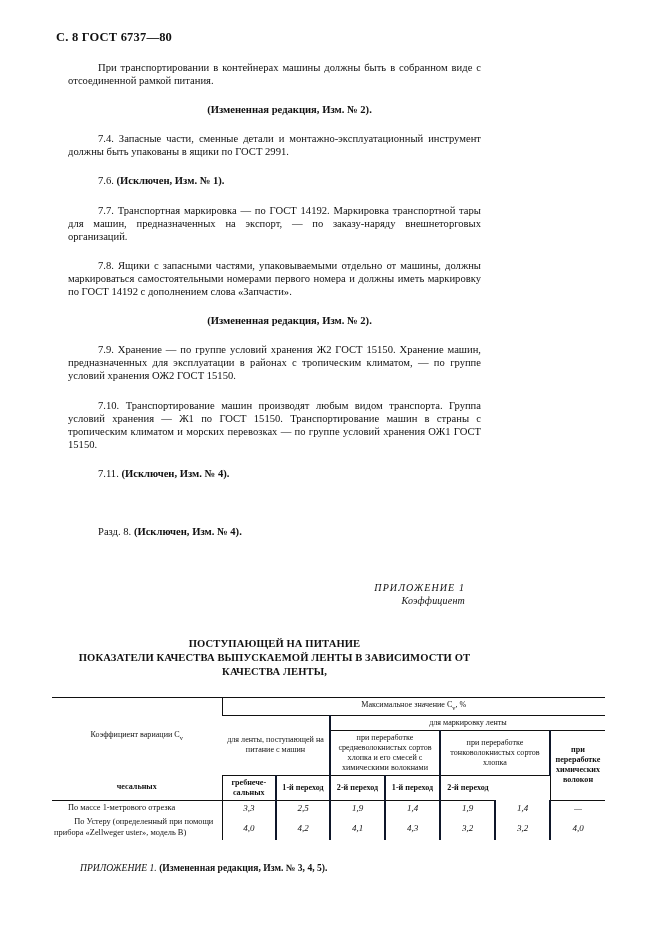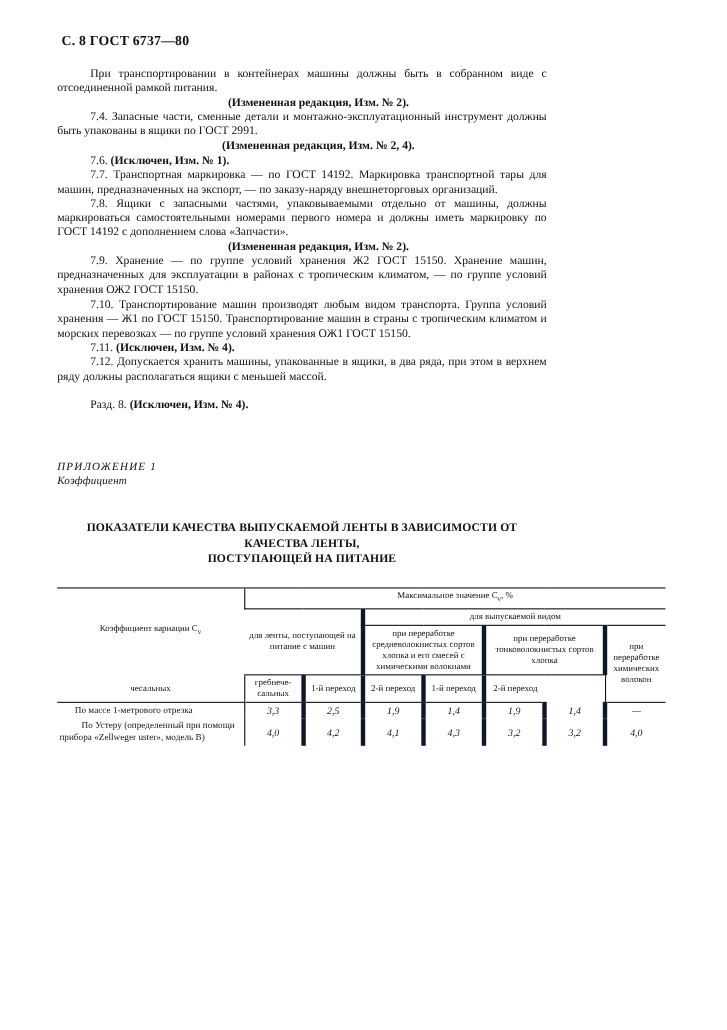--- a/index.html
+++ b/index.html
@@ -25,37 +25,37 @@
   .page-header {
     font-size: 12.5px;
     font-weight: bold;
     letter-spacing: 0.2px;
     margin: 0 0 16px 4px;
   }
 
   
   .body-text { font-size: 10.6px; line-height: 13.1px; }
   .body-text p {
-    margin: 0;
+    margin: 16px;
     text-align: justify;
     text-indent: 30px;
     hyphens: manual;
   }
   .body-text p.rev {
     text-indent: 30px;
     font-weight: bold;
     text-align: center;
   }
   b { font-weight: bold; }
   .gap-md { height: 13px; }
 
   
   .appendix-label {
     margin-top: 44px;
-    text-align: left;
+    text-align: right;
     padding-right: 32px;
     font-style: italic;
     font-size: 10px;
     line-height: 12.5px;
   }
   .appendix-label .a1 { letter-spacing: 1.1px; }
   .appendix-label .a2 { letter-spacing: 0.2px; }
 
   
   .table-caption {
@@ -72,32 +72,32 @@
   table.qt {
     margin-top: 18px;
     width: 553px;
     border-collapse: collapse;
     font-size: 8.1px;
     line-height: 10px;
     table-layout: fixed;
   }
   table.qt td {
     border-left: 1px solid #111;
-    border-right: 4px solid #0f172a;
+    border-right: 2px solid #0f172a;
     padding: 2px 2px;
     vertical-align: middle;
     text-align: center;
   }
   
   table.qt tr > td:first-child { border-left: none; }
   table.qt tr > td:last-child  { border-right: none; }
 
   .tb-top    { border-top: 1.6px solid #111 !important; }
   .tb-bot    { border-bottom: 1px solid #111 !important; }
-  .tb-botthk { border-bottom: 1.6px solid #111 !important; }
+  .tb-botthk { border-bottom: 1.6px solid #111 !important; font-weight: bold; }
   .noside-r  { border-right: none !important; }
   td.rowlabel {
     text-align: justify;
     text-align-last: left;
     padding: 5px 4px 5px 6px;
     text-indent: 14px;
     font-size: 8.4px;
     line-height: 10.5px;
   }
   td.val { font-size: 9px; font-style: italic; }
@@ -116,41 +116,39 @@
 <body>
 
 <div class="page">
 
   <div class="page-header">С. 8 ГОСТ 6737—80</div>
 
   <div class="body-text">
     <p>При транспортировании в контейнерах машины должны быть в собранном виде с отсоединенной рамкой питания.</p>
     <p class="rev">(Измененная редакция, Изм. № 2).</p>
     <p>7.4.  Запасные части, сменные детали и монтажно-эксплуатационный инструмент должны быть упакованы в ящики по ГОСТ 2991.</p>
-    <p class="rev">(Измененная редакция, Изм. № 2, 4).</p>
     <p><span>7.6.  </span><b>(Исключен, Изм. № 1).</b></p>
     <p>7.7.  Транспортная маркировка — по ГОСТ 14192. Маркировка транспортной тары для машин, предназначенных на экспорт, — по заказу-наряду внешнеторговых организаций.</p>
     <p>7.8.  Ящики с запасными частями, упаковываемыми отдельно от машины, должны маркироваться самостоятельными номерами первого номера и должны иметь маркировку по ГОСТ 14192 с дополнением слова «Запчасти».</p>
     <p class="rev">(Измененная редакция, Изм. № 2).</p>
     <p>7.9.  Хранение — по группе условий хранения Ж2 ГОСТ 15150. Хранение машин, предназначенных для эксплуатации в районах с тропическим климатом, — по группе условий хранения ОЖ2 ГОСТ 15150.</p>
     <p>7.10.  Транспортирование машин производят любым видом транспорта. Группа условий хранения — Ж1 по ГОСТ 15150. Транспортирование машин в страны с тропическим климатом и морских перевозках — по группе условий хранения ОЖ1 ГОСТ 15150.</p>
     <p><span>7.11.  </span><b>(Исключен, Изм. № 4).</b></p>
-    <p>7.12.  Допускается хранить машины, упакованные в ящики, в два ряда, при этом в верхнем ряду должны располагаться ящики с меньшей массой.</p>
     <div class="gap-md"></div>
     <p><span>Разд. 8. </span><b>(Исключен, Изм. № 4).</b></p>
   </div>
 
   <div class="appendix-label">
     <div class="a1">ПРИЛОЖЕНИЕ 1</div>
     <div class="a2">Коэффициент</div>
   </div>
 
   <div class="table-caption">
+    <div>ПОСТУПАЮЩЕЙ НА ПИТАНИЕ</div>
     <div>ПОКАЗАТЕЛИ КАЧЕСТВА ВЫПУСКАЕМОЙ ЛЕНТЫ В ЗАВИСИМОСТИ ОТ КАЧЕСТВА ЛЕНТЫ,</div>
-    <div>ПОСТУПАЮЩЕЙ НА ПИТАНИЕ</div>
   </div>
 
   <table class="qt">
     <colgroup>
       <col style="width:170px">
       <col style="width:54px">
       <col style="width:54px">
       <col style="width:55px">
       <col style="width:55px">
       <col style="width:55px">
@@ -163,21 +161,21 @@
           <div class="stub center" style="text-align:center">
             <span>Коэффициент вариации C</span><sub>v</sub>
           </div>
         </td>
         <td class="tb-top tb-bot" colspan="7">
           <span>Максимальное значение C</span><sub>v</sub><span>, %</span>
         </td>
       </tr>
       <tr>
         <td class="tb-bot" rowspan="2" colspan="2">для ленты, поступающей на питание с машин</td>
-        <td class="tb-bot" colspan="5">для выпускаемой видом</td>
+        <td class="tb-bot" colspan="5">для маркировку ленты</td>
       </tr>
       <tr>
         <td class="tb-bot" colspan="2">при переработке средневолокнистых сортов хлопка и его смесей с химическими волокнами</td>
         <td class="tb-bot" colspan="2">при переработке тонковолокнистых сортов хлопка</td>
         <td class="tb-botthk" rowspan="2">при переработке химических волокон</td>
       </tr>
       <tr>
         <td class="tb-botthk noside-r">чесальных</td>
         <td class="tb-botthk">гребнече-сальных</td>
         <td class="tb-botthk">1-й переход</td>
@@ -202,14 +200,17 @@
         <td class="val">4,2</td>
         <td class="val">4,1</td>
         <td class="val">4,3</td>
         <td class="val">3,2</td>
         <td class="val">3,2</td>
         <td class="val">4,0</td>
       </tr>
     </tbody>
   </table>
 
+  <div class="footer-note">
+    <span class="pfx">ПРИЛОЖЕНИЕ 1.</span><span class="bld"> (Измененная редакция, Изм. № 3, 4, 5).</span>
+  </div>
 
 </div>
 
 </body></html>

